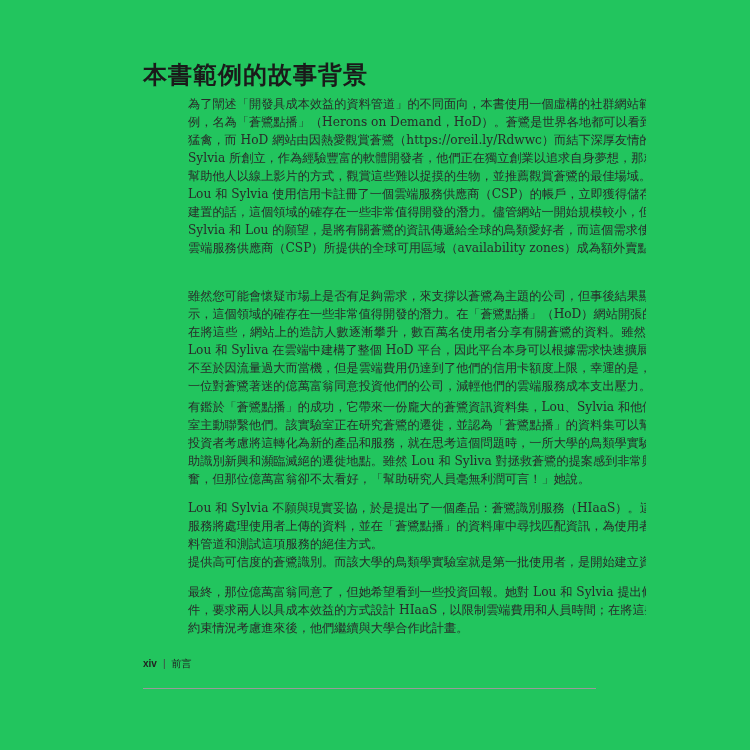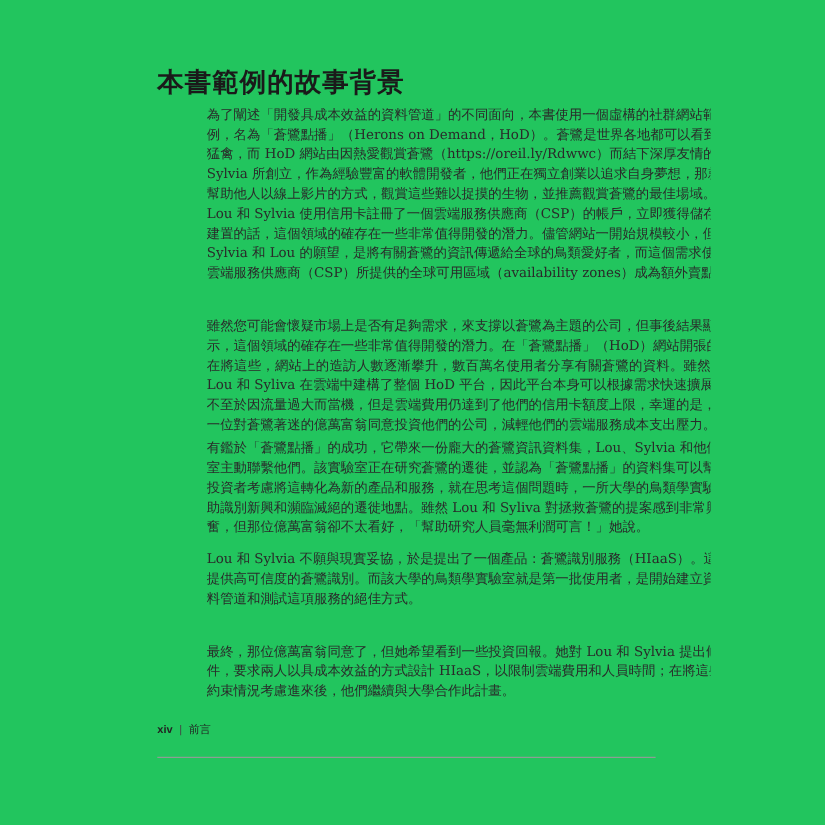--- a/index.html
+++ b/index.html
@@ -64,22 +64,23 @@
   <div class="para" style="top:398px;">
     <span class="line">有鑑於「蒼鷺點播」的成功，它帶來一份龐大的蒼鷺資訊資料集，Lou、Sylvia 和他們的</span>
     <span class="line">室主動聯繫他們。該實驗室正在研究蒼鷺的遷徙，並認為「蒼鷺點播」的資料集可以幫</span>
     <span class="line">投資者考慮將這轉化為新的產品和服務，就在思考這個問題時，一所大學的鳥類學實驗</span>
     <span class="line">助識別新興和瀕臨滅絕的遷徙地點。雖然 Lou 和 Syliva 對拯救蒼鷺的提案感到非常興</span>
     <span class="line last">奮，但那位億萬富翁卻不太看好，「幫助研究人員毫無利潤可言！」她說。</span>
   </div>
 
   <div class="para" style="top:499px;">
     <span class="line">Lou 和 Sylvia 不願與現實妥協，於是提出了一個產品：蒼鷺識別服務（HIaaS）。這個</span>
+    <span class="line">服務將處理使用者上傳的資料，並在「蒼鷺點播」的資料庫中尋找匹配資訊，為使用者</span>
+    <span class="line last">料管道和測試這項服務的絕佳方式。</span>
     <span class="line">提供高可信度的蒼鷺識別。而該大學的鳥類學實驗室就是第一批使用者，是開始建立資</span>
-    <span class="line last">料管道和測試這項服務的絕佳方式。</span>
   </div>
 
   <div class="para" style="top:583px;">
     <span class="line">最終，那位億萬富翁同意了，但她希望看到一些投資回報。她對 Lou 和 Sylvia 提出條</span>
     <span class="line">件，要求兩人以具成本效益的方式設計 HIaaS，以限制雲端費用和人員時間；在將這些</span>
     <span class="line last">約束情況考慮進來後，他們繼續與大學合作此計畫。</span>
   </div>
 
   <div class="rule"></div>
 

